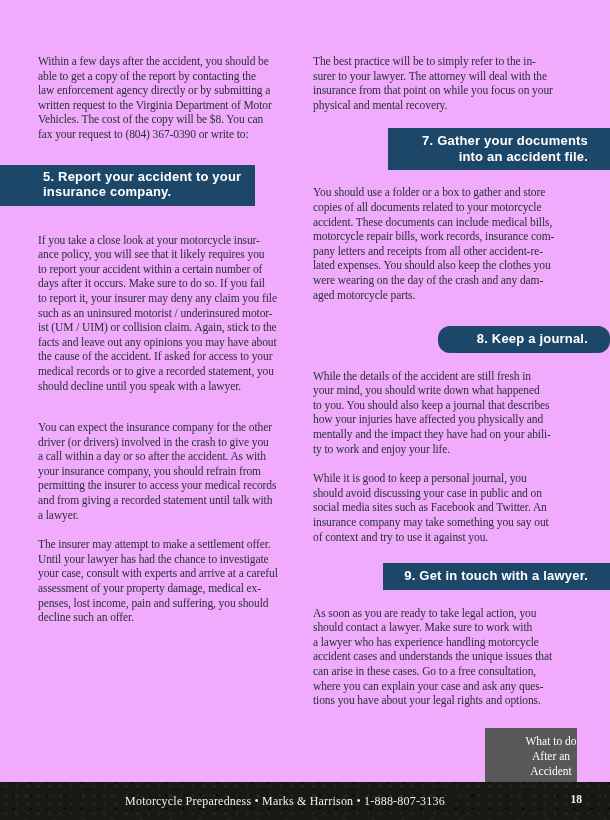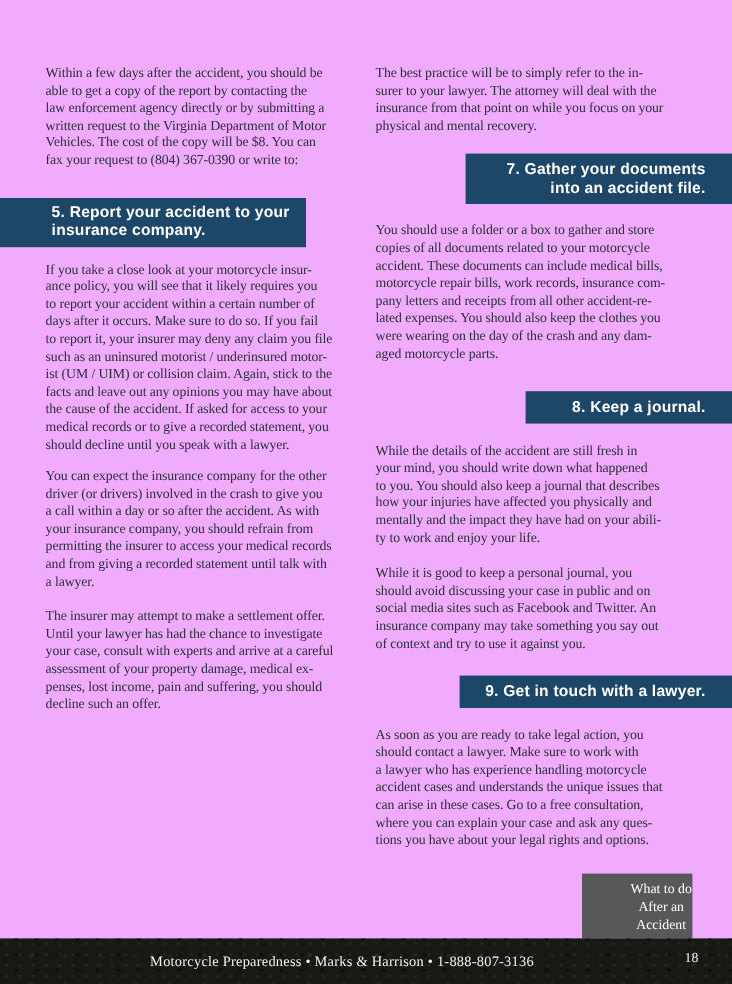--- a/index.html
+++ b/index.html
@@ -27,24 +27,24 @@
     font-family:"Liberation Sans", sans-serif; font-weight:bold;
     font-size:13px; line-height:15.5px; letter-spacing:0.2px;
     white-space:pre; box-sizing:content-box;
   }
   .h-left  { padding:4px 0 6px 43px; }
   .h-right { padding:5px 22px 6px 0; text-align:right; margin-left:auto; }
 
   .h5 { margin-top:23px; width:212px; }
   .h6 { margin-top:19px; width:212px; }
   .h7 { margin-top:16px; width:200px; }
-  .h8 { margin-top:24px; width:150px; }
+  .h8 { margin-top:24px; width:150px;border-radius:12px; }
   .h9 { margin-top:19px; width:205px; }
 
-  .p-after-h  { margin-top:12px; }
+  .p-after-h  { margin-top:27px; }
   .p-gap      { margin-top:15px; }
   .intro-r    { margin-top:54px; }
   .p-after-h7 { margin-top:15px; }
   .p-after-h8 { margin-top:16px; }
   .p-after-h9 { margin-top:16px; }
 
   .corner-box {
     position:absolute; left:485px; top:728px; width:92px; height:54px;
     background:#58585a; color:#ffffff; text-align:center;
     font-size:11.5px; line-height:15px; white-space:pre-line;
@@ -61,21 +61,21 @@
     background-size: 11px 9px, 17px 13px, 29px 23px;
     background-position: 0 0, 5px 7px, 11px 3px;
   }
   .footer-text {
     position:absolute; left:0; right:40px; top:0; height:38px;
     display:flex; align-items:center; justify-content:center;
     color:#f2f1ea; font-size:12px; letter-spacing:0.2px;
   }
   .page-number {
     position:absolute; right:28px; top:11px;
-    color:#f2f1ea; font-size:11.5px;
+    color:#f2f1ea; font-size:11.5px;font-weight:bold;
   }
 </style>
 </head>
 <body>
 
 <div class="page">
 
   <div class="col col-left">
     <p class="body intro-l">Within a few days after the accident, you should be
 able to get a copy of the report by contacting the

